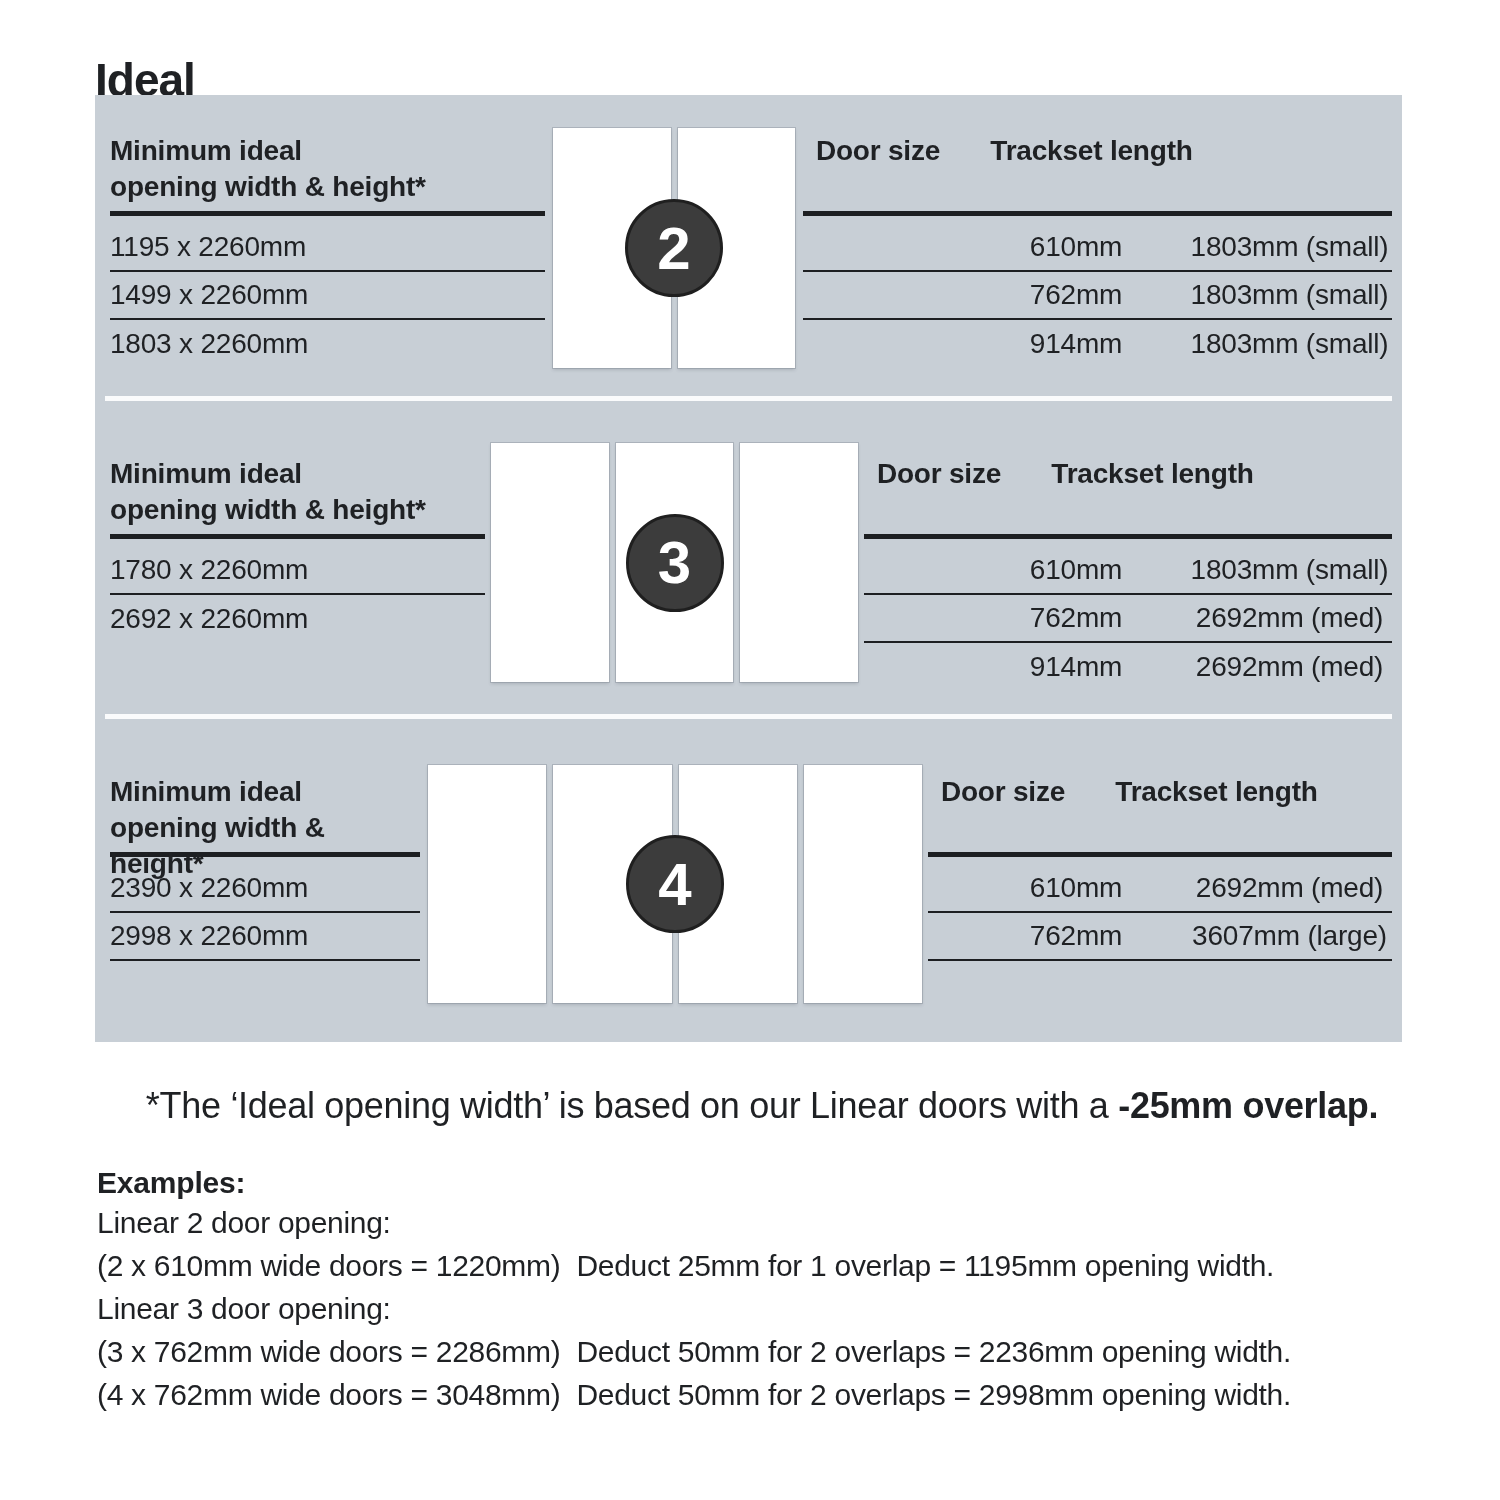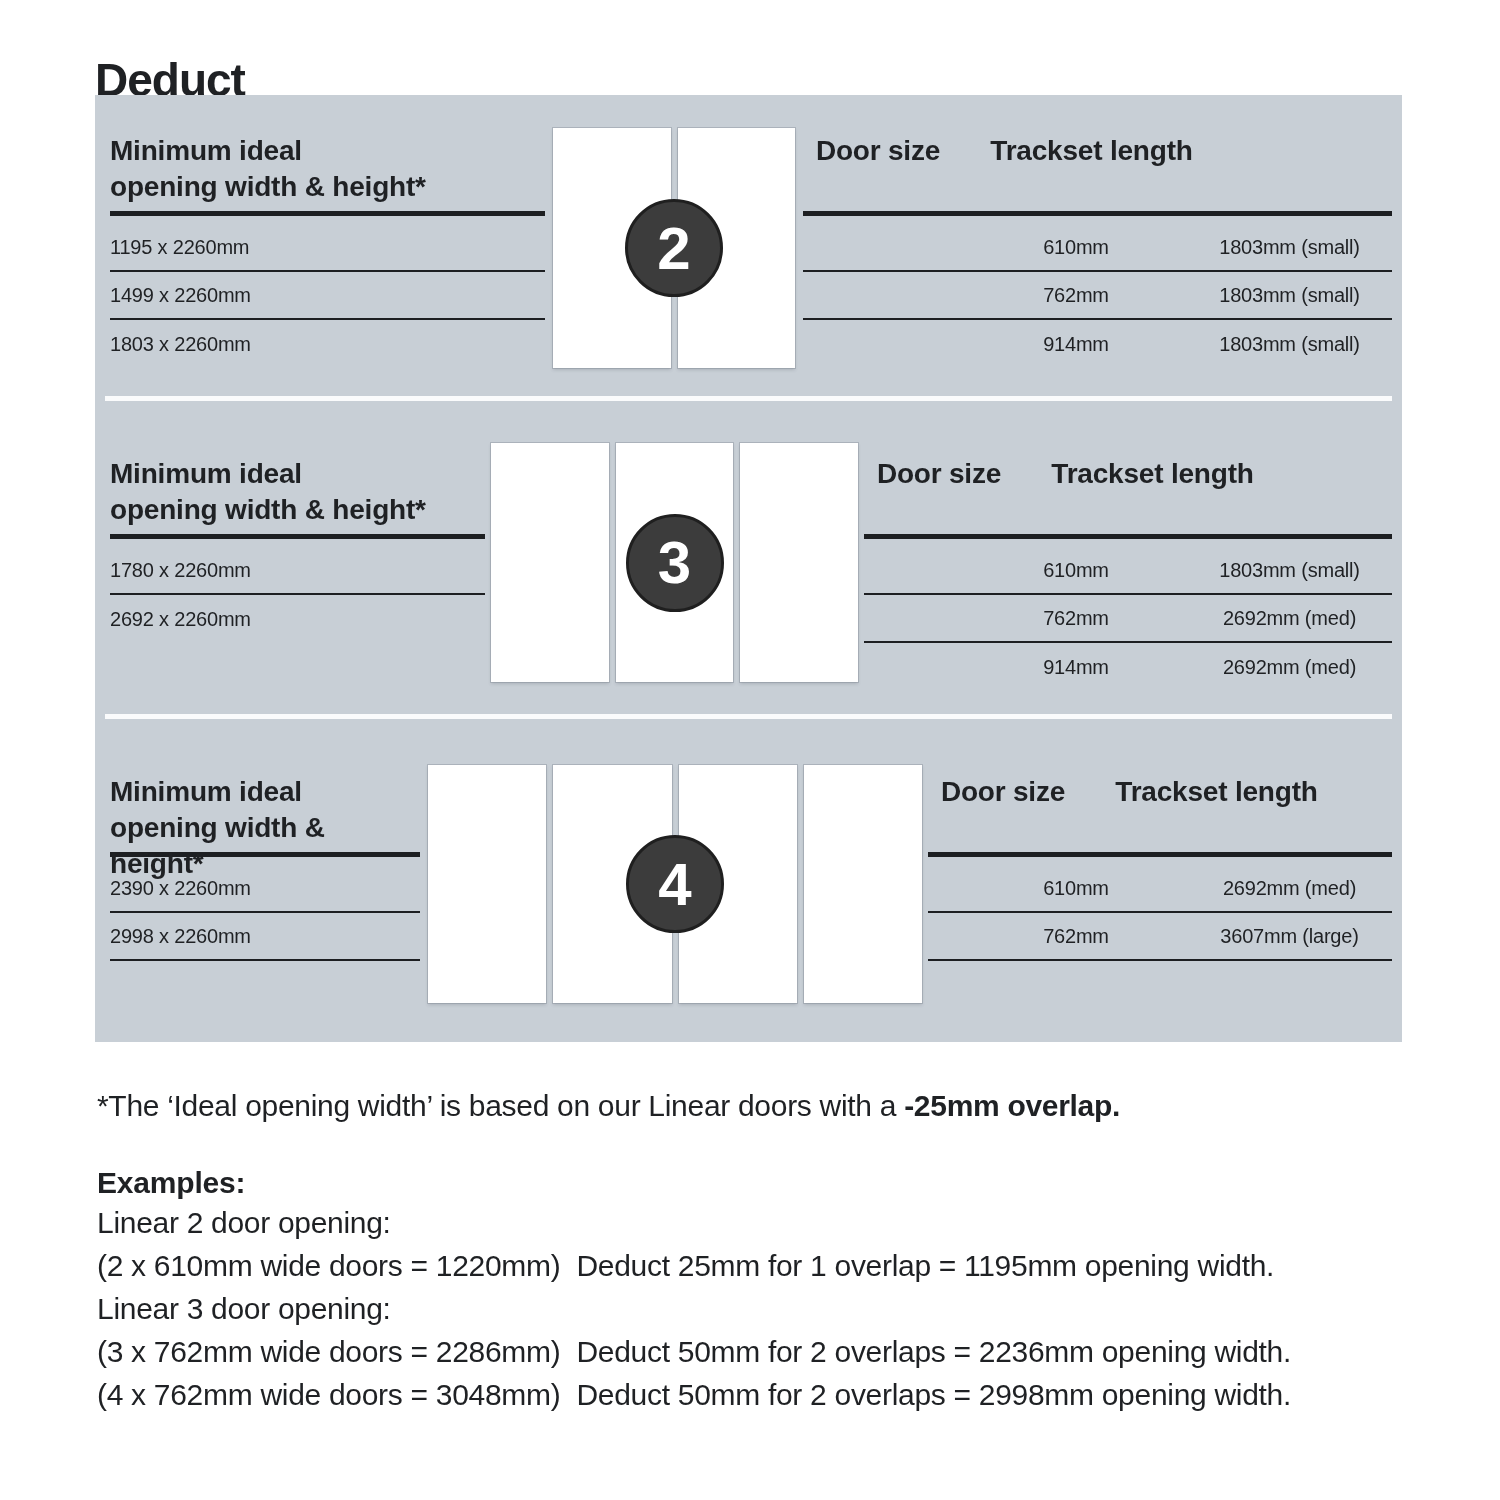--- a/index.html
+++ b/index.html
@@ -40,21 +40,21 @@
   #s1 .rtable{left:708px;}
   #s2 .rtable{left:769px;}
   #s3 .rtable{left:833px;}
 
   .thead{height:78px;font-weight:700;font-size:28px;line-height:36px;letter-spacing:-0.2px;}
   .thick-rule{height:5px;background:var(--rule,#1d1f22);}
   .rows{padding-top:8px;}
   .row{
     height:48px;box-sizing:border-box;
     border-bottom:2px solid var(--rule,#1d1f22);
-    font-size:20px;letter-spacing:-0.2px;
+    font-size:28px;letter-spacing:-0.2px;
     display:flex;align-items:center;
   }
   .row.no-sep{border-bottom:none;}
 
   .rhead{display:flex;justify-content:flex-start;align-items:flex-start;}
   .rrow{justify-content:flex-end;}
   .col-door{width:150px;text-align:center;}
   .col-track{width:205px;text-align:center;margin-left:36px;}
 
   
@@ -71,29 +71,29 @@
     width:92px;height:92px;border-radius:50%;
     background:var(--badge_bg,#3c3c3c);
     border:3px solid var(--badge_border,#1f1f1f);
     color:var(--badge_text,#ffffff);
     font-size:60px;font-weight:700;
     display:flex;align-items:center;justify-content:center;z-index:2;
   }
 
   
   .footer{position:absolute;left:97px;top:1088px;width:1330px;}
-  .footnote{font-size:30px;line-height:36px;margin:0 0 41px 0;letter-spacing:-0.3px;}
+  .footnote{font-size:36px;line-height:36px;margin:0 0 41px 0;letter-spacing:-0.3px;text-align:center;}
   .footnote .bold{font-weight:700;}
   .examples-title{font-size:30px;line-height:36px;font-weight:700;margin:0;letter-spacing:-0.2px;}
   .example-line{font-size:30px;line-height:43px;letter-spacing:-0.3px;white-space:pre-wrap;}
 </style>
 </head>
 <body>
 
-<h1 class="page-title">Deduct</h1>
+<h1 class="page-title">Ideal</h1>
 
 <div class="panel">
 
   <div class="section" id="s1">
     <div class="ltable">
       <div class="thead">
         <div>Minimum ideal</div>
         <div>opening width &amp; height*</div>
       </div>
       <div class="thick-rule"></div>

